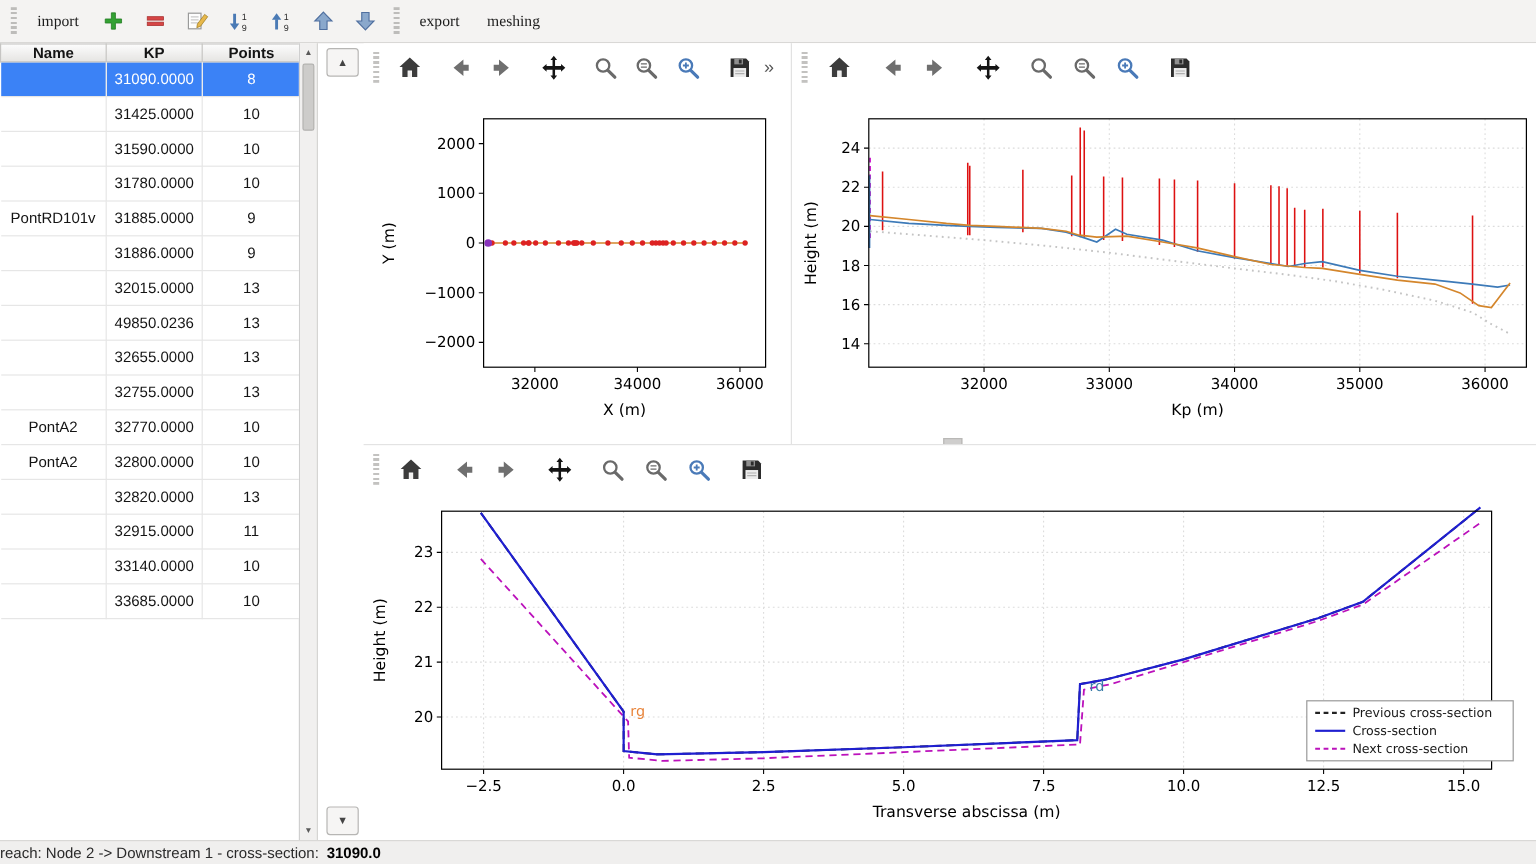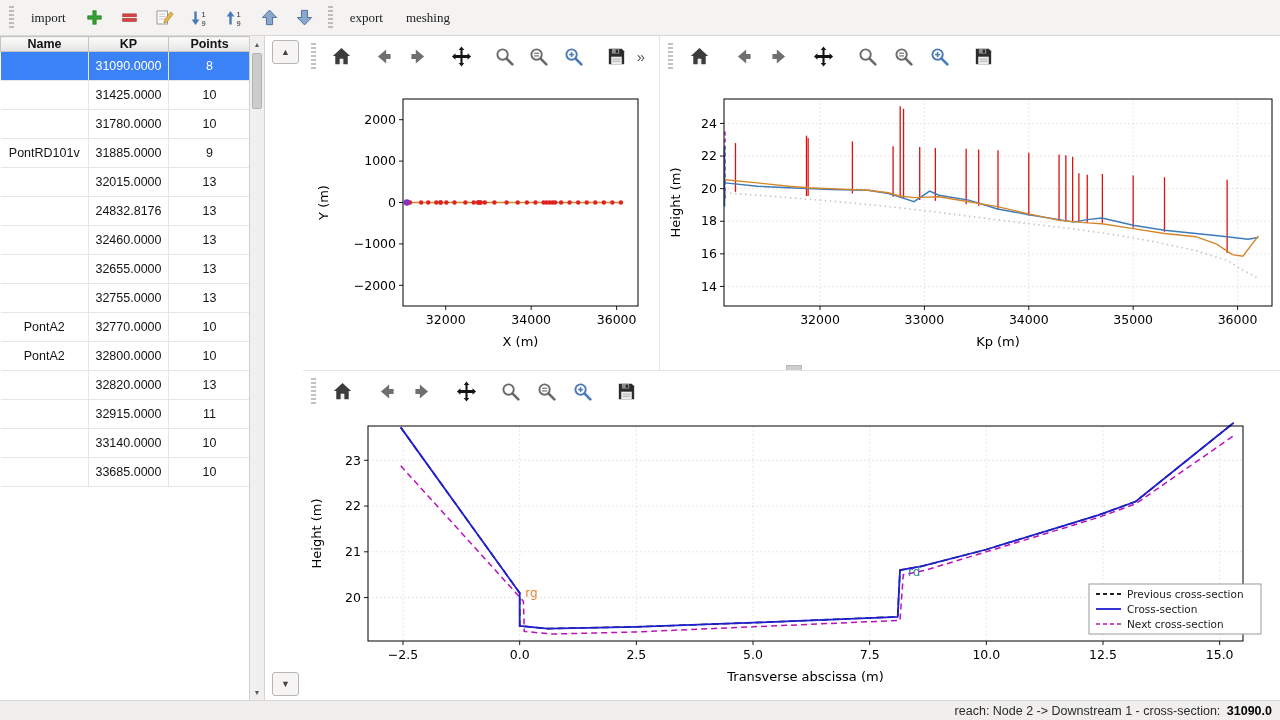--- a/index.html
+++ b/index.html
@@ -59,21 +59,21 @@
     background:repeating-linear-gradient(to bottom,#c3c2c0 0 2px,transparent 2px 4px);}
   .mplbtn{width:30px;height:30px;border:none;background:transparent;border-radius:3px;
     display:flex;align-items:center;justify-content:center;padding:0;cursor:default;}
   .mplbtn.g{margin-left:8px;}
   .overflow{margin-left:auto;margin-right:6px;font-size:15px;color:#555;}
   .chart{display:block;}
 
   
   .statusbar{position:absolute;left:0;top:700px;width:1280px;height:20px;
     background:#f0efee;border-top:1px solid #d9d8d6;display:flex;align-items:center;
-    justify-content:flex-end;padding-right:8px;font-size:12.5px;color:#2a2a2a;}
+    padding-right:8px;font-size:12.5px;color:#2a2a2a;}
   .statusbar b{color:#000;margin-left:3px;}
 </style>
 </head>
 <body>
 
 <div class="app">
 
   <div class="main-toolbar">
     <div class="grip"></div>
     <button class="txtbtn">import</button>
@@ -156,41 +156,46 @@
             <td>31090.0000</td>
             <td>8</td>
           </tr>
           <tr>
             <td></td>
             <td>31425.0000</td>
             <td>10</td>
           </tr>
           <tr>
             <td></td>
+            <td>31590.0000</td>
+            <td>10</td>
+          </tr>
+          <tr>
+            <td></td>
             <td>31780.0000</td>
             <td>10</td>
           </tr>
           <tr>
             <td>PontRD101v</td>
             <td>31885.0000</td>
             <td>9</td>
           </tr>
           <tr>
             <td></td>
+            <td>31886.0000</td>
+            <td>9</td>
+          </tr>
+          <tr>
+            <td></td>
             <td>32015.0000</td>
             <td>13</td>
           </tr>
           <tr>
             <td></td>
-            <td>24832.8176</td>
-            <td>13</td>
-          </tr>
-          <tr>
-            <td></td>
-            <td>32460.0000</td>
+            <td>49850.0236</td>
             <td>13</td>
           </tr>
           <tr>
             <td></td>
             <td>32655.0000</td>
             <td>13</td>
           </tr>
           <tr>
             <td></td>
             <td>32755.0000</td>

